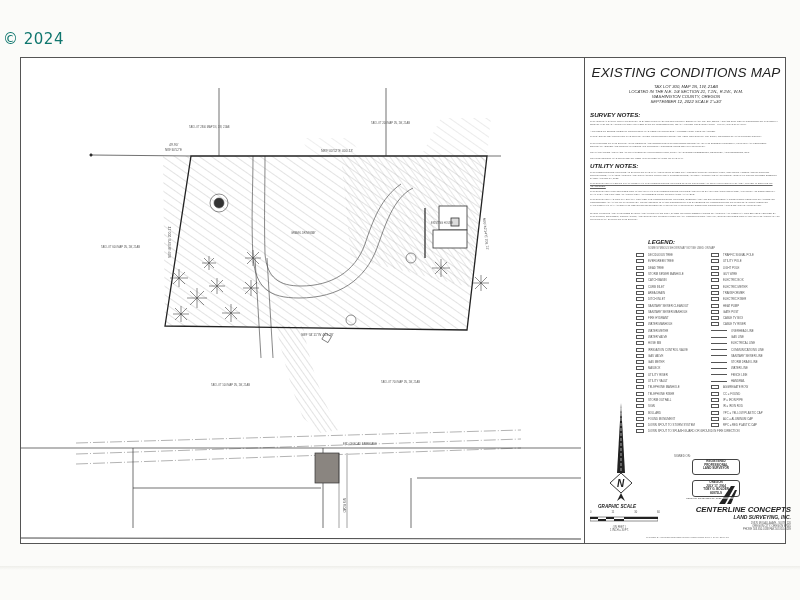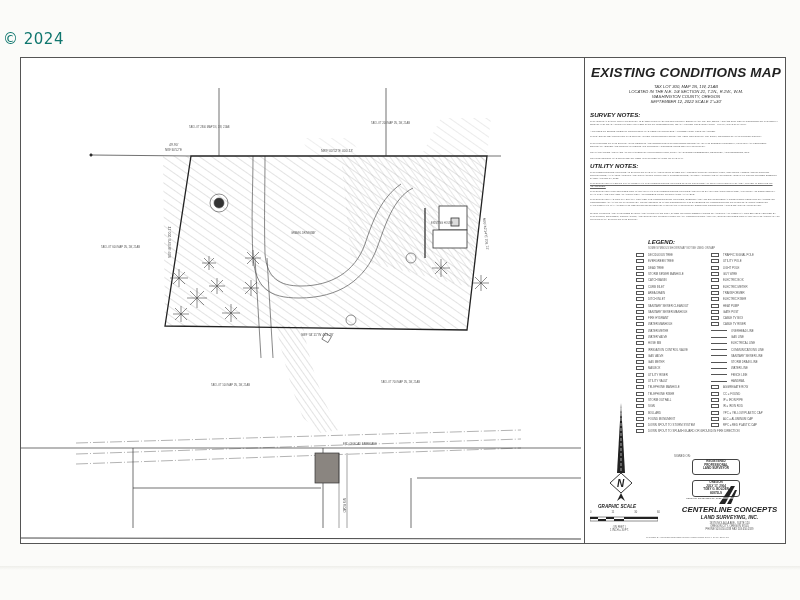--- a/index.html
+++ b/index.html
@@ -2,37 +2,37 @@
 <html><head>
 <meta charset="utf-8">
 <style>
   html, body { margin:0; padding:0; }
   body { width:800px; height:600px; background:#fbfbf9; position:relative; overflow:hidden; font-family:"Liberation Sans", sans-serif; color:#222; }
   .copyright { position:absolute; left:3px; top:30px; font-size:15px; color:#0f766e; font-family:"DejaVu Sans", sans-serif; letter-spacing:0.5px; }
   .sheet { position:absolute; left:20px; top:57px; width:766px; height:487px; background:#fff; border:1px solid #555; box-sizing:border-box; }
   .sheet-shadow { position:absolute; left:0; top:566px; width:800px; height:4px; background:linear-gradient(#eeeeea,#fbfbf9); }
   .map-svg { position:absolute; left:0; top:0; }
   .titleblock { position:absolute; left:565px; top:0; width:200px; height:485px; }
-  .tb-title { position:absolute; left:0; width:200px; top:7px; text-align:center; font-size:13.5px; font-style:italic; font-weight:bold; letter-spacing:0.2px; color:#222; }
+  .tb-title { position:absolute; left:0; width:200px; top:7px; text-align:center; font-size:13.5px; font-style:italic; font-weight:normal; letter-spacing:0.2px; color:#222; }
   .tb-sub { position:absolute; left:0; width:200px; top:26px; text-align:center; font-size:4.2px; line-height:5px; font-style:italic; color:#333; text-transform:uppercase; }
   .tb-sub div { white-space:nowrap; }
   .sec-head { position:absolute; left:4px; font-size:6.2px; font-weight:bold; font-style:italic; color:#222; }
   .note { position:absolute; left:4px; width:190px; font-size:2.4px; line-height:3px; color:#666; text-transform:uppercase; }
   .legend-title { position:absolute; left:62px; top:181px; font-size:6px; font-weight:bold; font-style:italic; }
   .legend-sub { position:absolute; left:62px; top:189px; font-size:2.6px; color:#666; text-transform:uppercase; }
   .legend-col { position:absolute; font-size:2.8px; color:#555; text-transform:uppercase; }
   .legend-item { height:6.3px; display:flex; align-items:center; white-space:nowrap; }
   .legend-sym { display:inline-block; width:8px; height:4px; margin-right:4px; border:0.6px solid #555; box-sizing:border-box; }
   .legend-sym.line { border:none; border-top:0.7px solid #555; height:0; width:16px; }
   .scale-title { position:absolute; left:12px; top:446px; font-size:4.6px; font-weight:bold; font-style:italic; }
   .scale-bar { position:absolute; left:4px; top:458px; width:68px; height:6px; }
   .scale-note { position:absolute; left:24px; top:468px; font-size:2.6px; color:#555; text-align:center; line-height:3.2px; }
   .stamp { position:absolute; border:1px solid #444; border-radius:3px; font-size:3px; text-align:center; line-height:3.6px; color:#333; text-transform:uppercase; font-weight:bold; }
   .stamp-sig { position:absolute; left:88px; top:396px; font-size:2.8px; color:#555; }
-  .company { position:absolute; left:76px; width:135px; text-align:center; }
+  .company { position:absolute; left:70px; width:135px; text-align:right; }
   .company-name { top:447px; font-size:7.8px; font-style:italic; font-weight:bold; }
   .company-sub { top:456px; font-size:5px; font-style:italic; font-weight:bold; }
   .company-addr { font-size:2.6px; color:#555; line-height:3.2px; text-transform:uppercase; }
   .plotted { position:absolute; left:60px; top:478px; font-size:2.2px; color:#777; white-space:nowrap; }
   .maptext { font-family:"Liberation Sans", sans-serif; fill:#555; }
 </style>
 </head>
 <body>
 
 <div class="copyright">© 2024</div>

